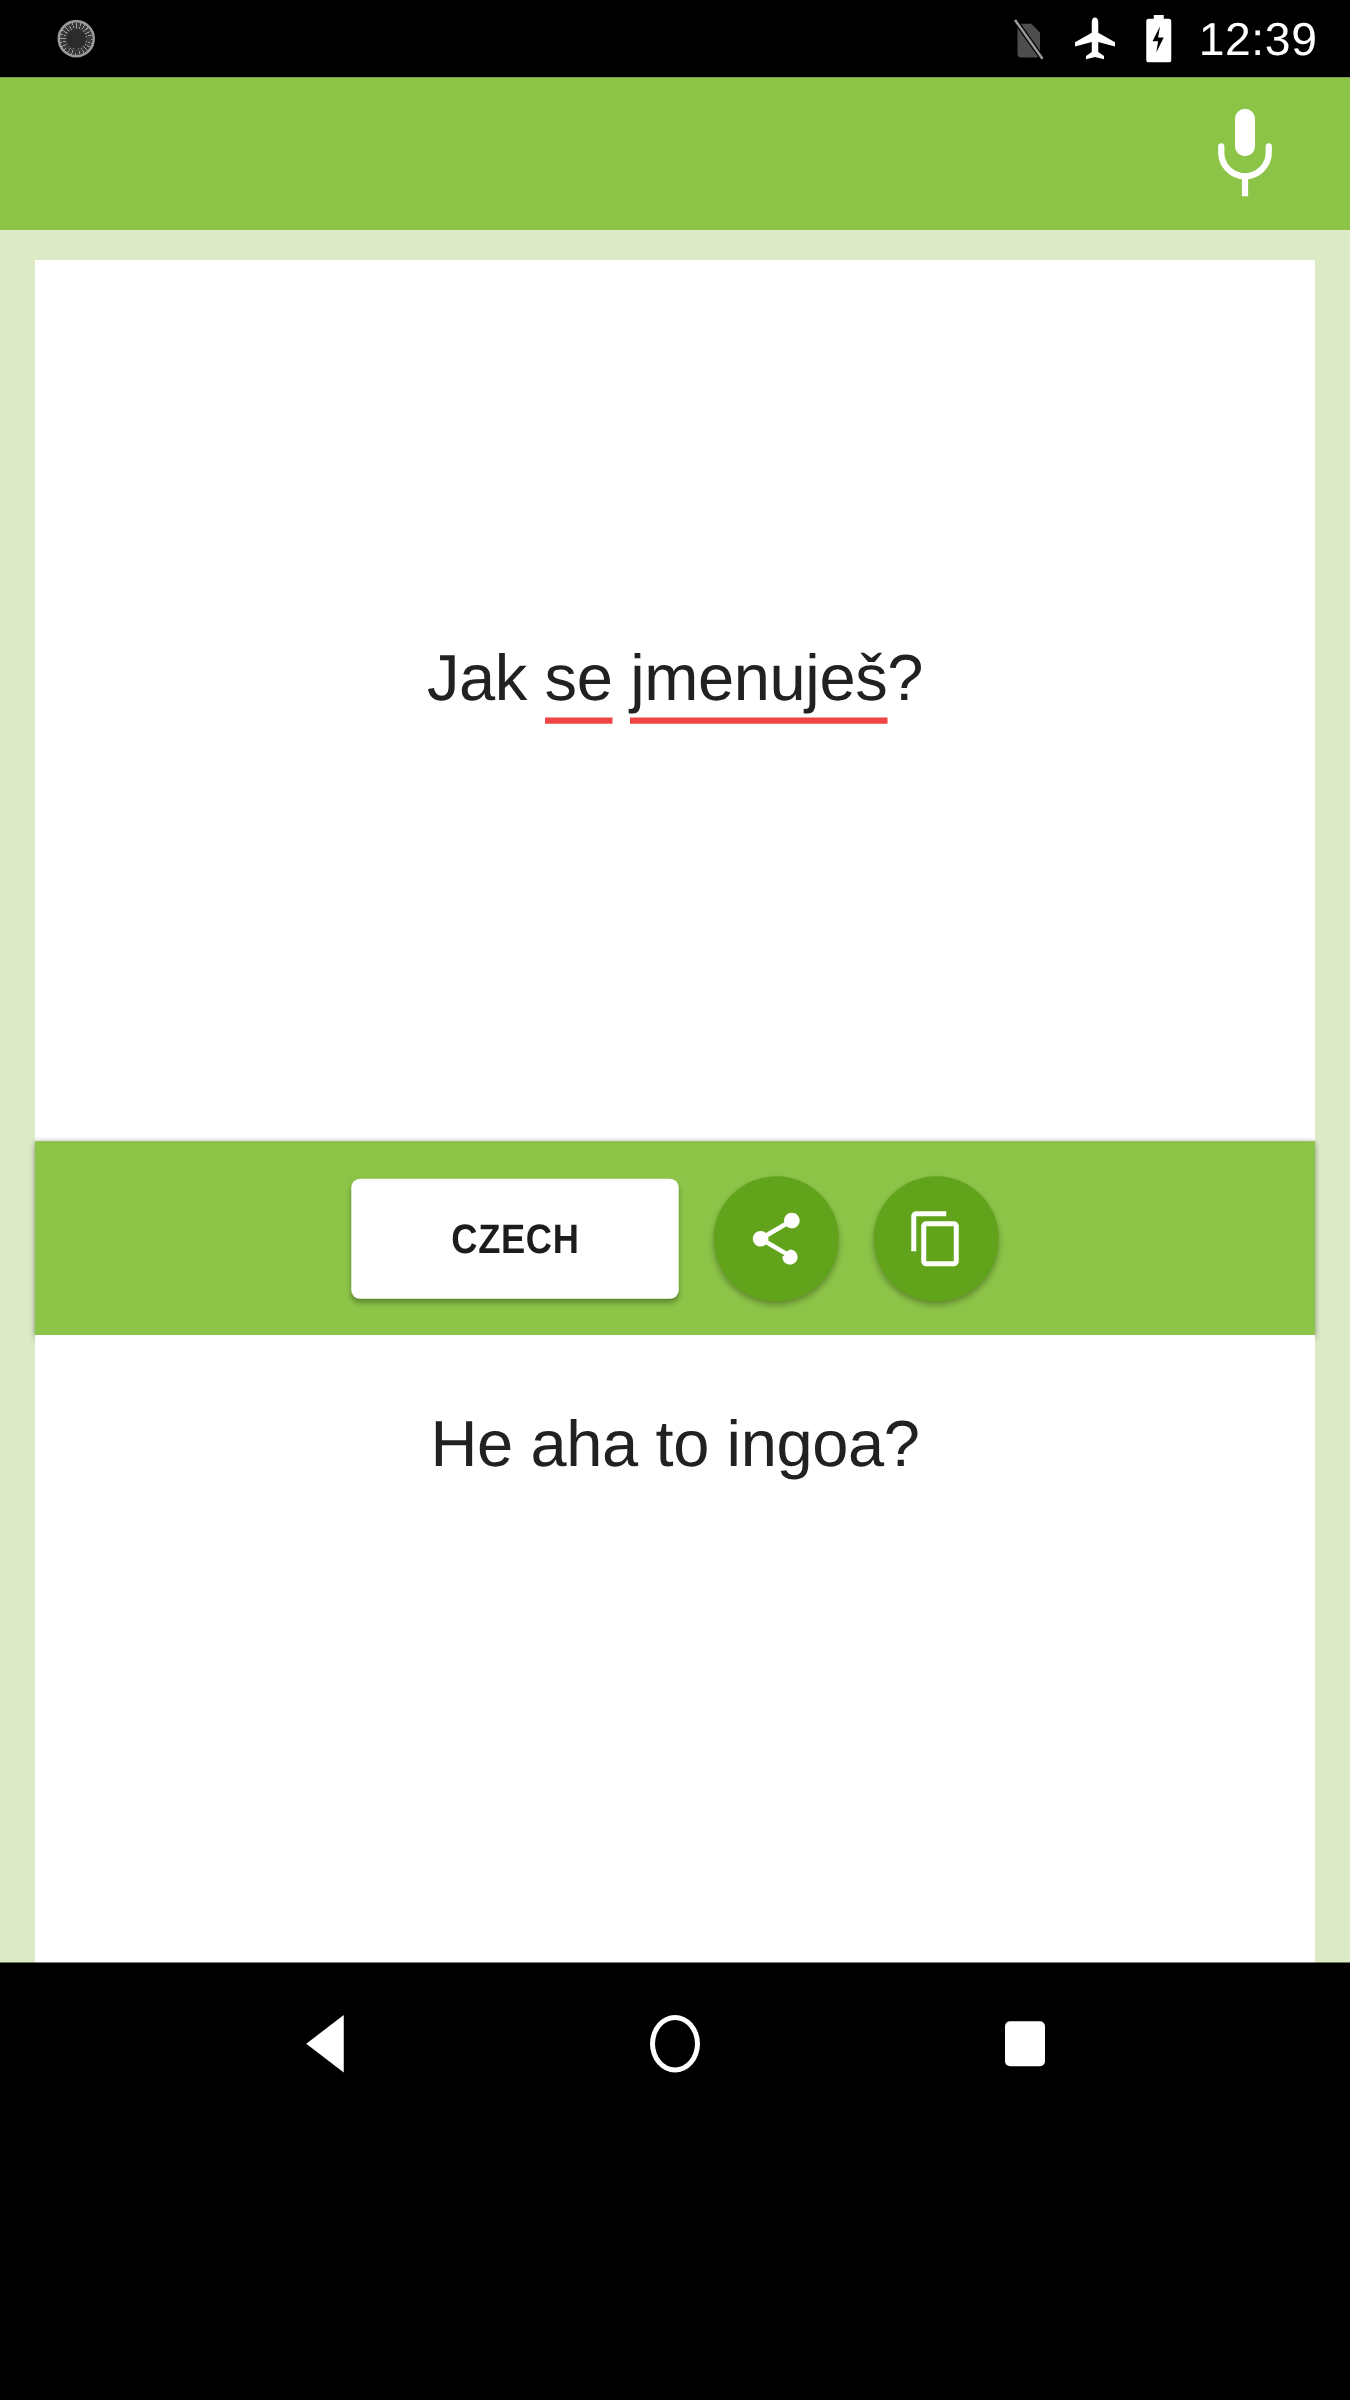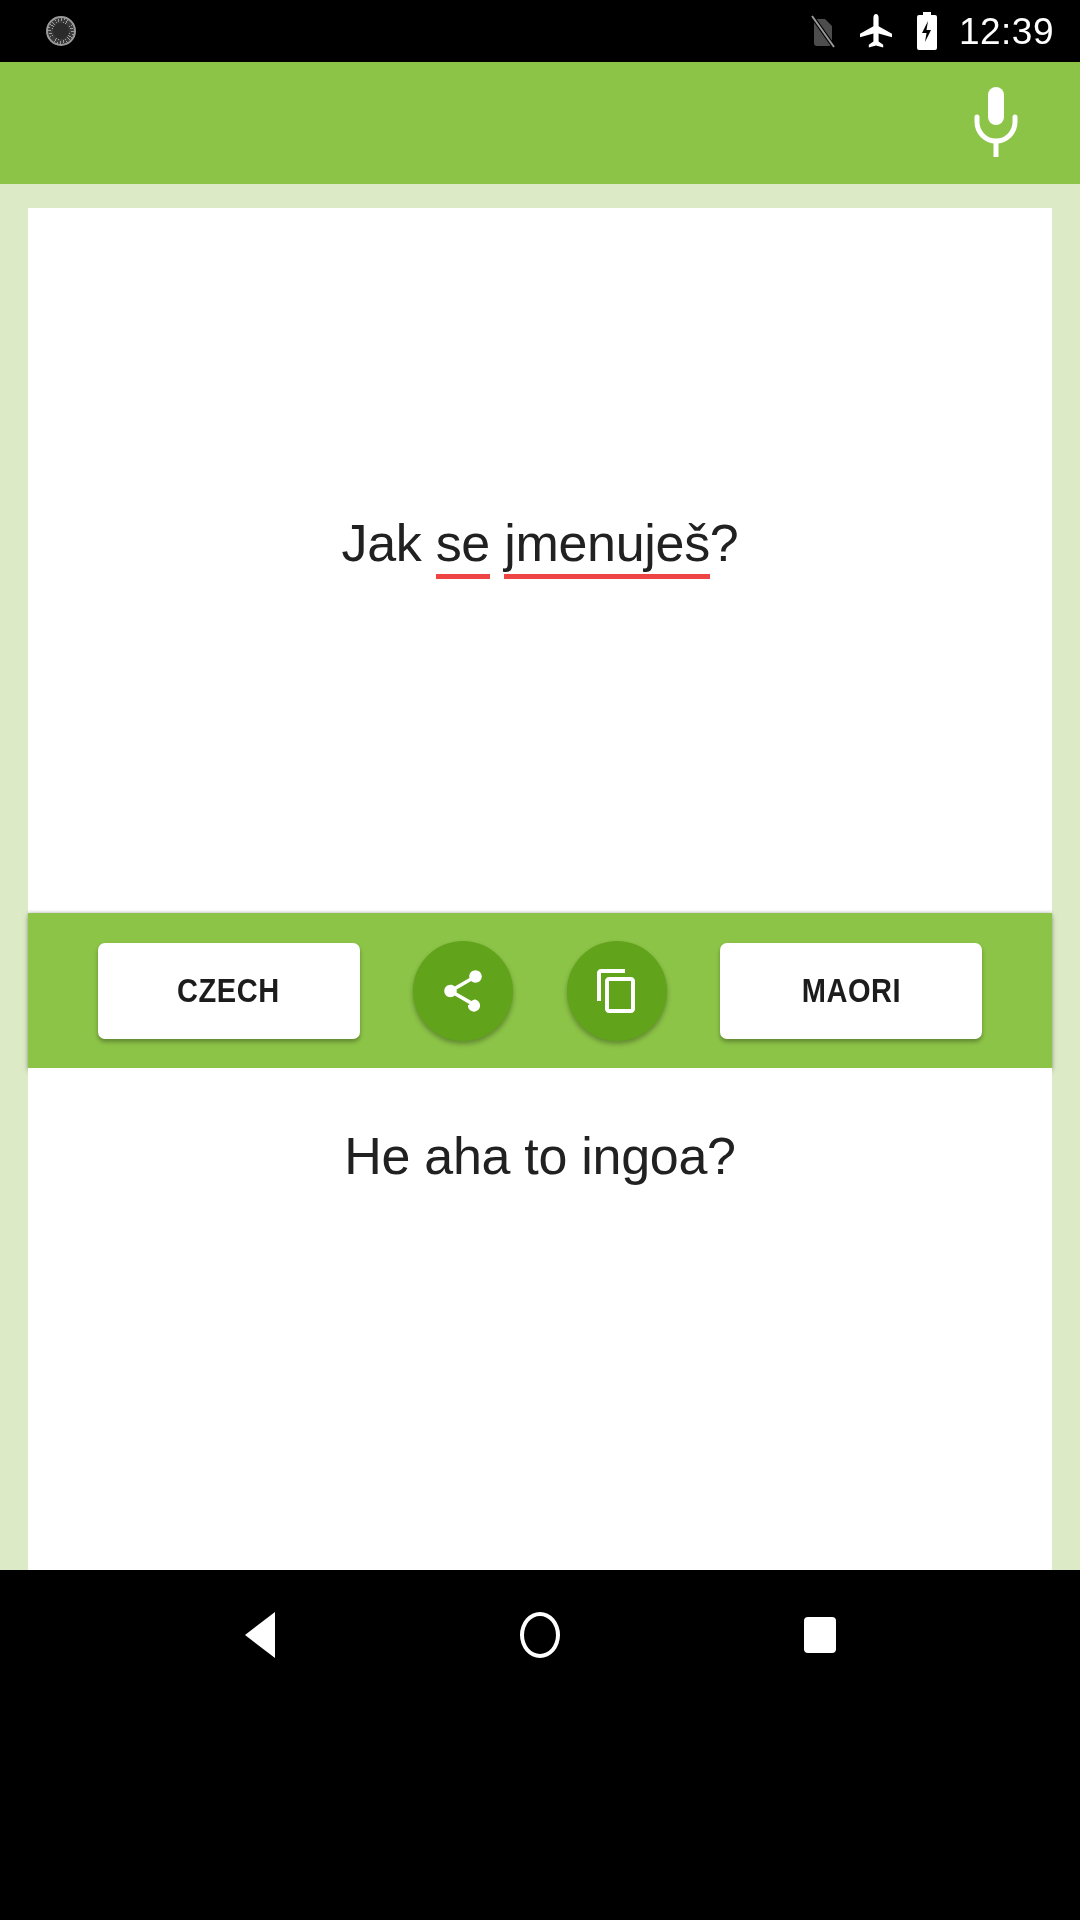--- a/index.html
+++ b/index.html
@@ -108,21 +108,21 @@
   
   #lang-toolbar {
     position: absolute;
     top: 913px; left: 28px;
     width: 1024px;
     height: 155px;
     background: #8cc447;
     box-shadow: 0 3px 5px rgba(0,0,0,0.28), 0 -1px 3px rgba(0,0,0,0.18);
     display: flex;
     align-items: center;
-    justify-content: space-between;
+    justify-content: center;
     gap: 28px;
   }
   .lang-button {
     width: 262px;
     height: 96px;
     background: #ffffff;
     border-radius: 7px;
     border: none;
     display: flex;
     align-items: center;
@@ -271,23 +271,20 @@
         <path d="M18 16.08c-.76 0-1.44.3-1.96.77L8.91 12.7c.05-.23.09-.46.09-.7s-.04-.47-.09-.7l7.05-4.11c.54.5 1.25.81 2.04.81 1.66 0 3-1.34 3-3s-1.34-3-3-3-3 1.34-3 3c0 .24.04.47.09.7L8.04 9.81C7.5 9.31 6.79 9 6 9c-1.66 0-3 1.34-3 3s1.34 3 3 3c.79 0 1.5-.31 2.04-.81l7.12 4.16c-.05.21-.8.43-.8.65 0 1.61 1.31 2.92 2.92 2.92s2.92-1.31 2.92-2.92-1.31-2.92-2.92-2.92z" fill="#ffffff"></path>
       </svg>
     </button>
 
     <button class="circle-button">
       <svg width="48" height="48" viewBox="0 0 24 24">
         <path d="M16 1H4c-1.1 0-2 .9-2 2v14h2V3h12V1zm3 4H8c-1.1 0-2 .9-2 2v14c0 1.1.9 2 2 2h11c1.1 0 2-.9 2-2V7c0-1.1-.9-2-2-2zm0 16H8V7h11v14z" fill="#ffffff"></path>
       </svg>
     </button>
 
-    <button class="lang-button">
-      <span class="lang-button-label">MAORI</span>
-    </button>
 
     <div id="toolbar-spacer-right"></div>
   </div>
 
   <div id="target-card">
     <div id="target-text">He aha to ingoa?</div>
   </div>
 
   <div id="footer-bar"></div>
 

